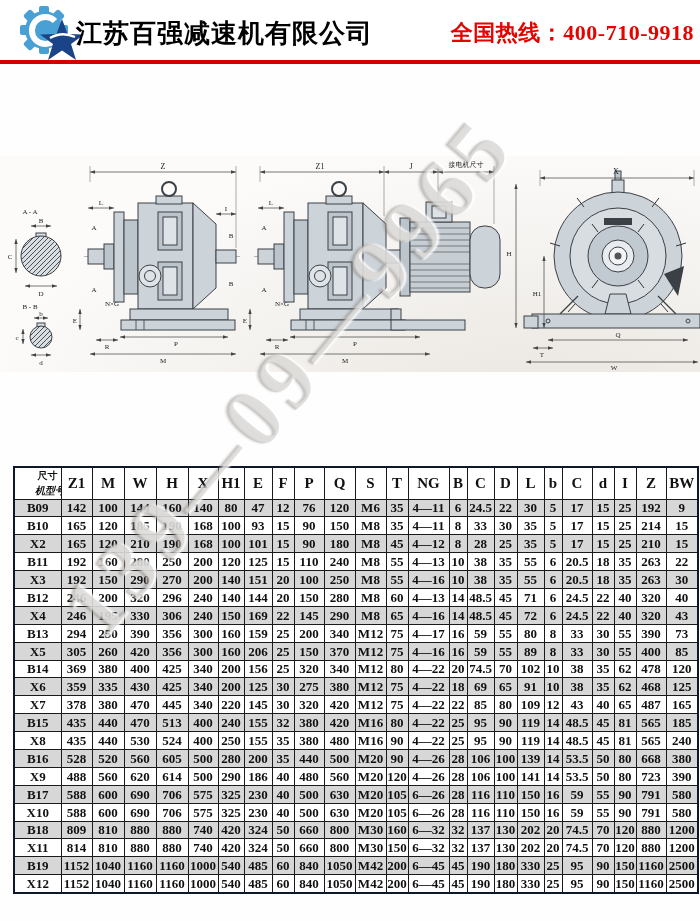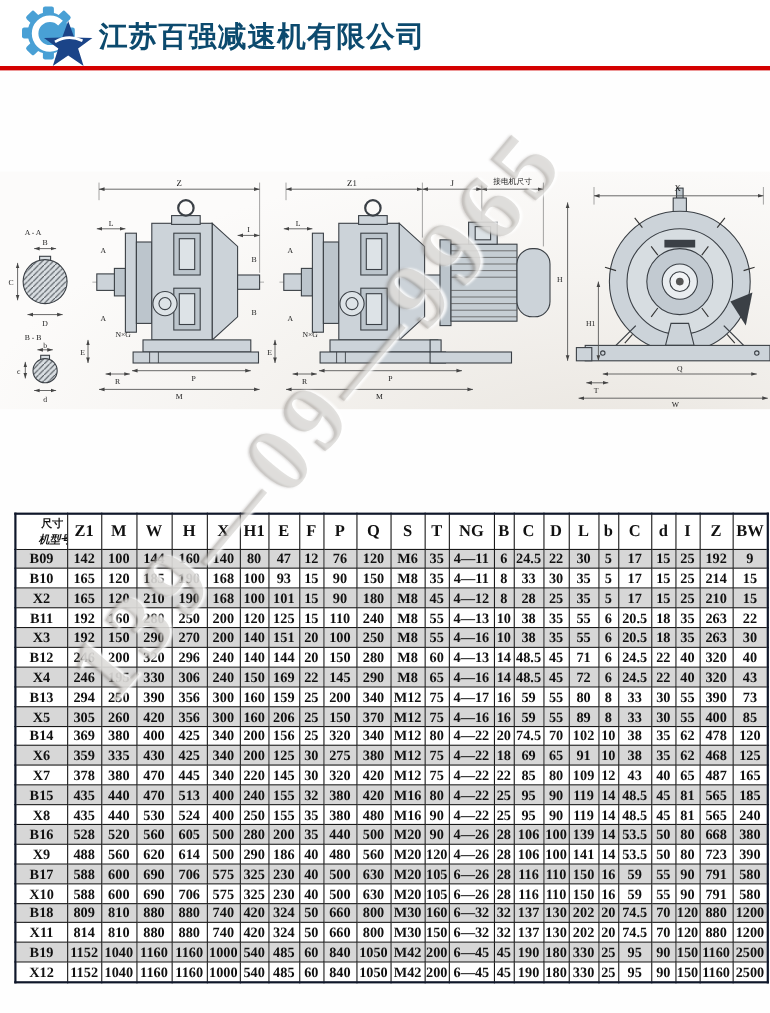--- a/index.html
+++ b/index.html
@@ -6,22 +6,22 @@
   html,body { background:#ffffff; }
   .page {
     position:relative; width:700px; height:921px; margin:0 auto;
     background:#fefefe; overflow:hidden;
     font-family:"Liberation Sans", sans-serif; color:#111;
   }
   
   .hdr { position:absolute; top:0; left:0; width:700px; height:62px; background:#fff; }
   .logo { position:absolute; left:12px; top:3px; }
   .company {
-    position:absolute; left:90px; top:16px;
-    font-size:26px; font-weight:bold; letter-spacing:1px; color:#0c4a6e;
+    position:absolute; left:76px; top:16px;
+    font-size:26px; font-weight:bold; letter-spacing:1px; color:#000000;
     font-family:"Liberation Sans", sans-serif;
   }
   .hotline {
     position:absolute; right:6px; top:18px;
     font-size:22px; font-weight:bold; color:#e50300;
     font-family:"Liberation Serif", serif; letter-spacing:0.5px;
   }
   .redbar { position:absolute; top:60px; left:0; width:700px; height:4px; background:#d40000; }
   
   .doc-title {
@@ -97,20 +97,21 @@
           <rect x="41" y="36" width="10" height="10" rx="2" transform="rotate(45 46 41)"></rect>
         </g>
         <path d="M43 18 A13.5 13.5 0 1 0 43 37" fill="none" stroke="#ffffff" stroke-width="6"></path>
       </g>
       <g>
         <path fill="#1b4488" d="M50 16 L55.5 31 L72 31.5 L59 41 L64 57 L50 47.5 L36 57 L41 41 L28 31.5 L44.5 31 Z"></path>
         <path d="M38 35 Q50 28 63 34" fill="none" stroke="#ffffff" stroke-width="2.4"></path>
       </g>
     </svg>
     <div class="company">江苏百强减速机有限公司</div>
+    <div class="hotline">全国热线：400-710-9918</div>
   </div>
   <div class="redbar"></div>
 
   <div class="doc-title">
   </div>
 
   <div class="figure">
     <svg width="700" height="216" viewBox="0 0 700 216">
       <defs>
         <marker id="ar" viewBox="0 0 10 10" refX="9" refY="5" markerWidth="7" markerHeight="7" orient="auto-start-reverse">

